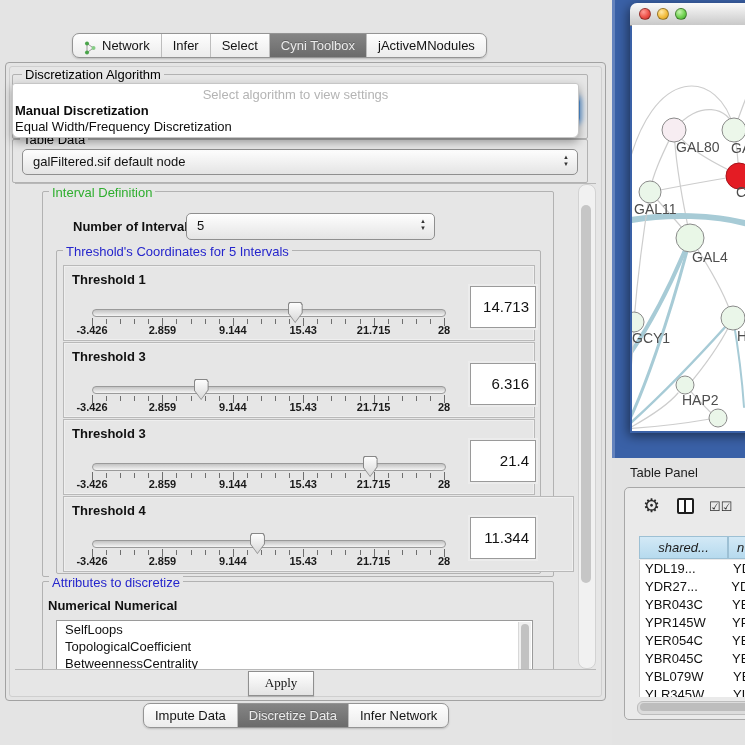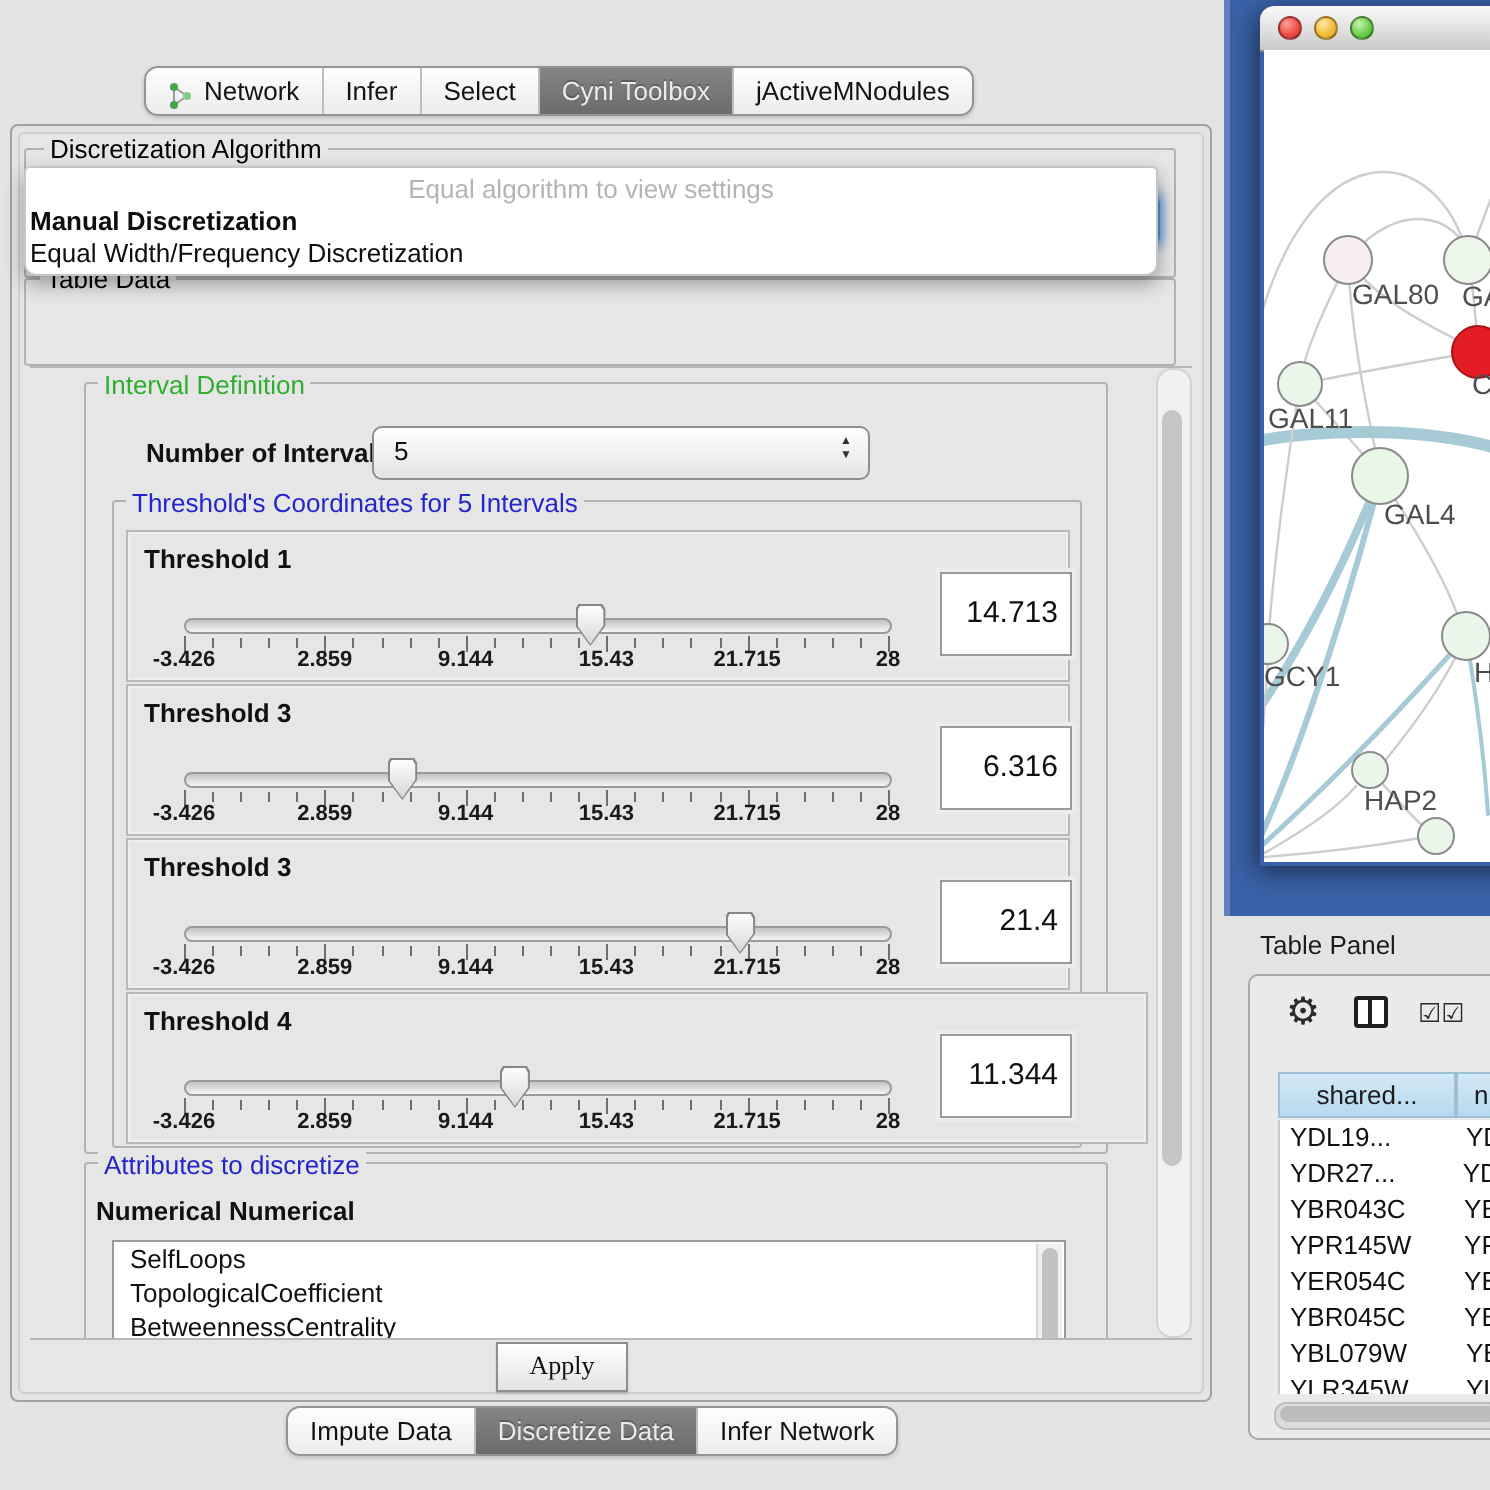--- a/index.html
+++ b/index.html
@@ -96,21 +96,21 @@
   #tp-region{position:absolute;left:612px;top:458px;width:133px;height:287px;background:#e3e3e3;}
   #tp-title{position:absolute;left:18px;top:7px;font-size:13px;color:#1c1c1c;}
   #tp-panel{position:absolute;left:12px;top:29px;width:140px;height:231px;background:#eaeaea;
     border:1px solid #a8a8a8;border-radius:5px;}
   #gear-icon{position:absolute;left:18px;top:6px;font-size:19px;color:#2b2b2b;}
   #cols-icon{position:absolute;left:52px;top:10px;width:17px;height:16px;border:2px solid #1e1e1e;
     border-radius:2px;background:#fff;box-sizing:border-box;}
   #cols-icon:before{content:"";position:absolute;left:5px;top:0;width:2px;height:100%;background:#1e1e1e;}
   #checks-icon{position:absolute;left:84px;top:11px;font-size:13px;color:#2b2b2b;letter-spacing:0px;}
   .hcell{position:absolute;top:48px;height:23px;background:linear-gradient(#d3e9f6,#b6daee);
-    border:1px solid #9dc0d4;font-size:13px;color:#1c1c1c;line-height:22px;text-align:center;box-sizing:border-box;}
+    border:1px solid #9dc0d4;font-size:13px;color:#1c1c1c;line-height:22px;text-align:center;box-sizing:border-box;font-style:italic;}
   #tp-rows{position:absolute;left:14px;top:72px;width:126px;height:137px;background:#fff;overflow:hidden;
     border-left:1px solid #c9c9c9;}
   .trow{height:18px;display:flex;}
   .tc1{width:88px;padding-left:5px;font-size:13px;color:#111;line-height:18px;box-sizing:border-box;}
   .tc2{padding-left:5px;font-size:13px;color:#111;line-height:18px;}
   #tp-hscroll{position:absolute;left:12px;top:213px;width:118px;height:12px;background:#dcdcdc;
     border:1px solid #bdbdbd;border-radius:6px;}
   #tp-hscroll .thumbh{position:absolute;left:2px;top:1px;width:108px;height:8px;background:#bdbdbd;border-radius:4px;}
 </style>
 </head>
@@ -147,23 +147,27 @@
     <div id="panel-outer">
       <div id="panel-inner"></div>
     </div>
 
     <div class="group" style="left:12px;top:74px;width:574px;height:63px;"></div>
     <div class="glabel" style="left:22px;top:67px;">Discretization Algorithm</div>
     <div id="algo-combo-focus"></div>
 
     <div class="group" style="left:12px;top:139px;width:574px;height:42px;"></div>
     <div class="glabel" style="left:20px;top:132px;">Table Data</div>
+    <div class="combo" style="left:22px;top:149px;width:554px;height:24px;">
+      <span class="ctext">galFiltered.sif default node</span>
+      <span class="arrows">▲<br>▼</span>
+    </div>
 
     <div id="algo-popup">
-      <div id="popup-hint">Equal algorithm to view settings</div>
+      <div id="popup-hint">Select algorithm to view settings</div>
       <div class="popup-item bold" style="top:19px;">Manual Discretization</div>
       <div class="popup-item" style="top:35px;">Equal Width/Frequency Discretization</div>
     </div>
 
     <div id="viewport">
 
       <div class="group" style="left:27px;top:7px;width:510px;height:384px;">
         <div class="glabel green" style="left:6px;top:-7px;">Interval Definition</div>
         <div style="position:absolute;left:30px;top:27px;font-size:13px;font-weight:bold;color:#111;">Number of Intervals</div>
         <div class="combo" style="left:143px;top:21px;width:247px;height:25px;">

